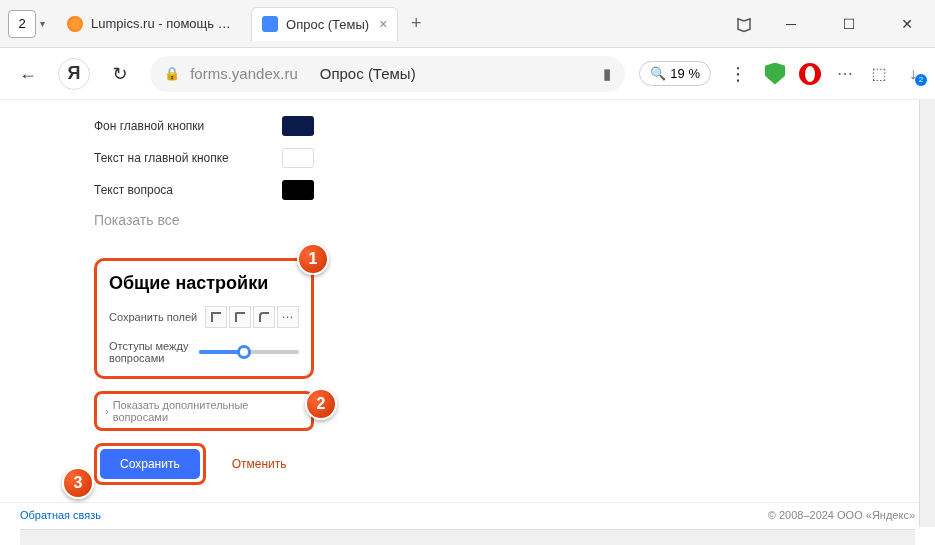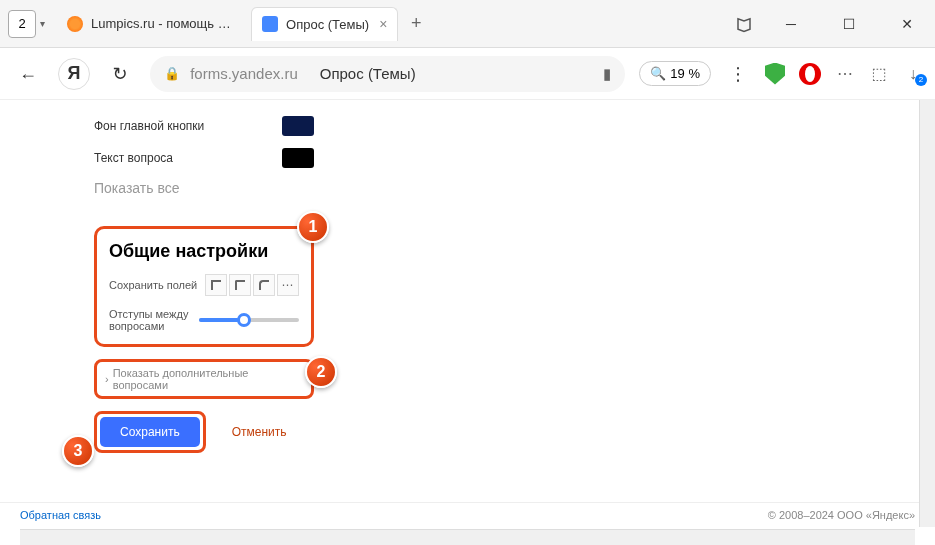--- a/index.html
+++ b/index.html
@@ -130,20 +130,24 @@
   <span class="ext-icon dl-icon">↓<span class="dl-badge">2</span></span>
 </div>
 
 <div class="content">
   <div class="sidebar">
     <div class="color-row">
       <span>Фон главной кнопки</span>
       <span class="swatch navy"></span>
     </div>
     <div class="color-row">
+      <span>Текст на главной кнопке</span>
+      <span class="swatch white"></span>
+    </div>
+    <div class="color-row">
       <span>Текст вопроса</span>
       <span class="swatch black"></span>
     </div>
     <div class="show-all">Показать все</div>
 
     <div class="settings-block">
       <div class="callout" style="top:-18px; right:-18px;">1</div>
       <div class="settings-title">Общие настройки</div>
       <div class="setting-row">
         <span>Сохранить полей</span>

